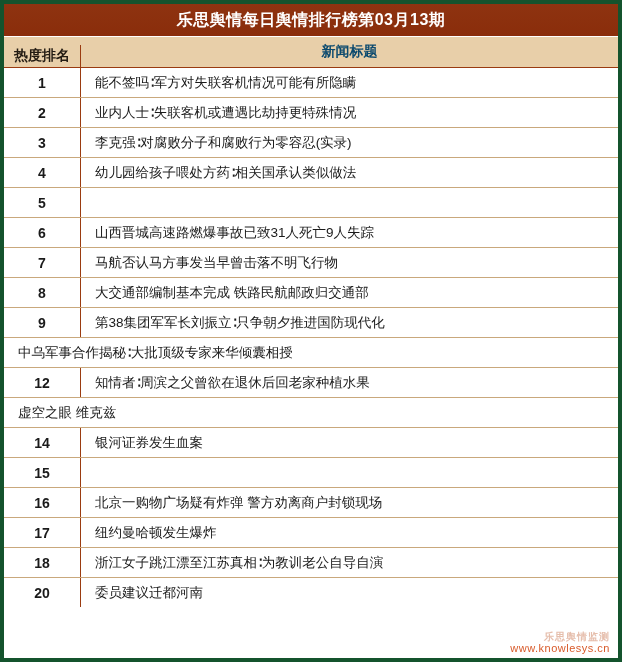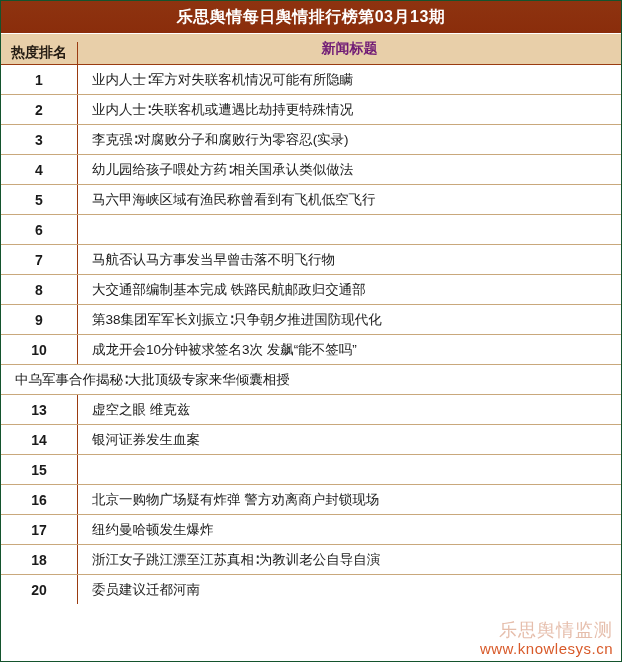--- a/index.html
+++ b/index.html
@@ -11,21 +11,21 @@
     width: 622px;
     height: 662px;
     font-family: "Liberation Sans", sans-serif;
     position: relative;
     overflow: hidden;
   }
   .page {
     width: 622px;
     height: 662px;
     box-sizing: border-box;
-    border: 1px solid #14532d;
+    border: 4px solid #14532d;
     background: #ffffff;
     position: relative;
   }
   .title-bar {
     height: 32px;
     background: #8c2f0d;
     background: linear-gradient(to bottom, #8e3310 0%, #8a2d0b 100%);
     display: flex;
     align-items: center;
     justify-content: center;
@@ -56,21 +56,21 @@
     color: #231b12;
     margin-top: 8px;
   }
   .header-title {
     flex: 1;
     display: flex;
     align-items: center;
     justify-content: center;
     font-size: 14px;
     font-weight: bold;
-    color: #701a75;
+    color: #0c4a6e;
   }
   .rows {
     display: block;
   }
   .row {
     display: flex;
     height: 29px;
     border-bottom: 1px solid #c9a87c;
   }
   .row:last-child {
@@ -99,29 +99,29 @@
   }
   .watermark {
     position: absolute;
     right: 8px;
     bottom: 4px;
     text-align: right;
     pointer-events: none;
     user-select: none;
   }
   .watermark .wm-main {
-    font-size: 18px;
+    font-size: 10px;
     color: #e3b7a3;
-    font-weight: normal;
+    font-weight: bold;
     letter-spacing: 1px;
     opacity: 0.9;
     line-height: 1.1;
   }
   .watermark .wm-url {
-    font-size: 15px;
+    font-size: 11px;
     color: #d85a2a;
     letter-spacing: 0.5px;
     line-height: 1.1;
   }
 </style>
 </head>
 <body>
 
 <div class="page">
 
@@ -130,62 +130,61 @@
   </div>
 
   <div class="header-row">
     <div class="header-rank">热度排名</div>
     <div class="header-title">新闻标题</div>
   </div>
 
   <div class="rows">
     <div class="row">
       <div class="cell-rank">1</div>
-      <div class="cell-title">业内人士∶军方对失联客机情况可能有所隐瞒</div>
+      <div class="cell-title">能不签吗∶军方对失联客机情况可能有所隐瞒</div>
     </div>
     <div class="row">
       <div class="cell-rank">2</div>
       <div class="cell-title">业内人士∶失联客机或遭遇比劫持更特殊情况</div>
     </div>
     <div class="row">
       <div class="cell-rank">3</div>
       <div class="cell-title">李克强∶对腐败分子和腐败行为零容忍(实录)</div>
     </div>
     <div class="row">
       <div class="cell-rank">4</div>
       <div class="cell-title">幼儿园给孩子喂处方药∶相关国承认类似做法</div>
     </div>
     <div class="row">
       <div class="cell-rank">5</div>
-      <div class="cell-title">马六甲海峡区域有渔民称曾看到有飞机低空飞行</div>
     </div>
     <div class="row">
       <div class="cell-rank">6</div>
+      <div class="cell-title">山西晋城高速路燃爆事故已致31人死亡9人失踪</div>
     </div>
     <div class="row">
       <div class="cell-rank">7</div>
       <div class="cell-title">马航否认马方事发当早曾击落不明飞行物</div>
     </div>
     <div class="row">
       <div class="cell-rank">8</div>
       <div class="cell-title">大交通部编制基本完成  铁路民航邮政归交通部</div>
     </div>
     <div class="row">
       <div class="cell-rank">9</div>
       <div class="cell-title">第38集团军军长刘振立∶只争朝夕推进国防现代化</div>
     </div>
     <div class="row">
-      <div class="cell-rank">10</div>
-      <div class="cell-title">成龙开会10分钟被求签名3次  发飙“能不签吗”</div>
-    </div>
-    <div class="row">
       <div class="cell-title">中乌军事合作揭秘∶大批顶级专家来华倾囊相授</div>
     </div>
     <div class="row">
-      <div class="cell-rank">13</div>
+      <div class="cell-rank">12</div>
+      <div class="cell-title">知情者∶周滨之父曾欲在退休后回老家种植水果</div>
+    </div>
+    <div class="row">
       <div class="cell-title">虚空之眼  维克兹</div>
     </div>
     <div class="row">
       <div class="cell-rank">14</div>
       <div class="cell-title">银河证券发生血案</div>
     </div>
     <div class="row">
       <div class="cell-rank">15</div>
     </div>
     <div class="row">

